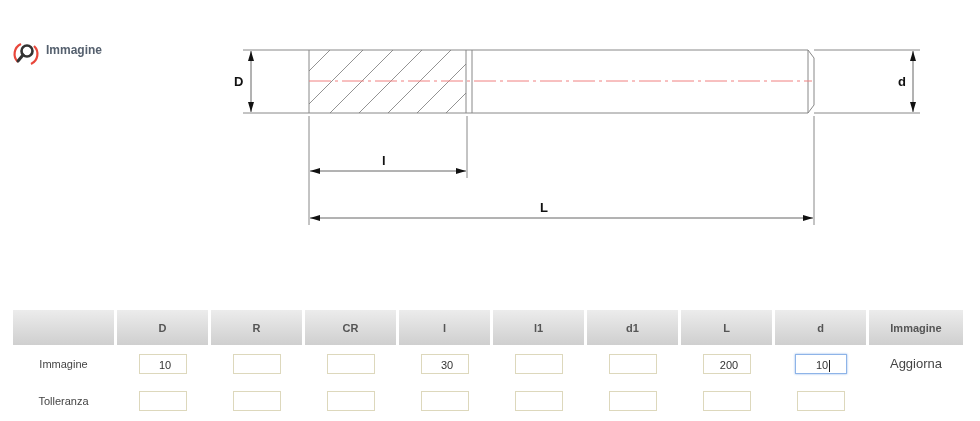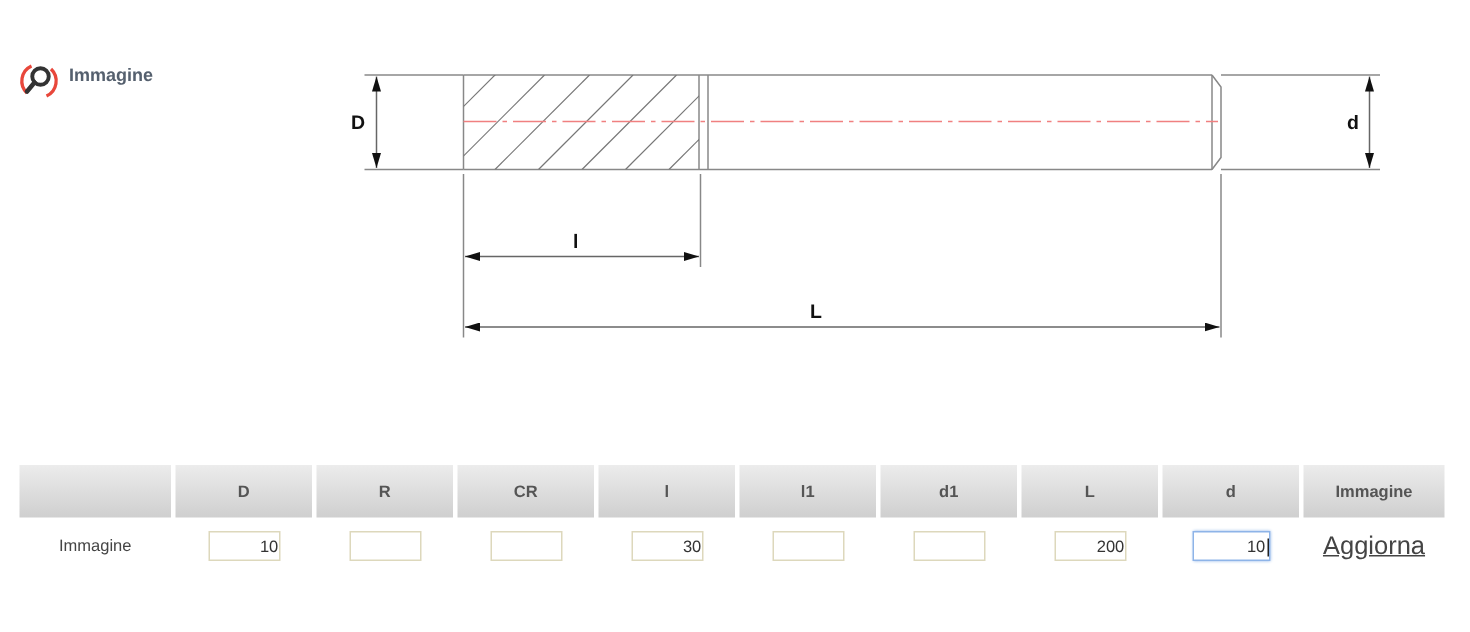--- a/index.html
+++ b/index.html
@@ -8,23 +8,23 @@
   .title-wrap .icon { width:28px; height:28px; }
   .title-text { font-size:12px; color:#55606e; font-weight:bold; margin-left:6px; margin-top:-8px; }
   .drawing { position:absolute; left:0; top:0; }
   .dimlabel { font-family:"Liberation Sans", sans-serif; font-weight:bold; font-size:13px; fill:#111; }
   table.params { position:absolute; left:13px; top:310px; border-collapse:separate; border-spacing:3px 0; margin-left:-3px; }
   table.params th { height:35px; background:linear-gradient(#ececec, #cfcfcf); color:#555; font-size:11px; font-weight:bold; text-align:center; padding:0; }
   table.params th.first { width:101px; }
   table.params th.col { width:91px; }
   table.params th.img { width:94px; }
   table.params td { height:37px; text-align:center; font-size:11px; color:#444; padding:0; }
-  .inp { width:48px; height:20px; border:1px solid #ddd8bc; background:#fff; font-size:11px; color:#333; padding:0 0 0 5px; box-sizing:border-box; text-align:right; line-height:20px; display:inline-block; vertical-align:middle; font-family:"Liberation Sans", sans-serif; }
+  .inp { width:48px; height:20px; border:1px solid #ddd8bc; background:#fff; font-size:11px; color:#333; padding:0 0 0 5px; box-sizing:border-box; text-align:center; line-height:20px; display:inline-block; vertical-align:middle; font-family:"Liberation Sans", sans-serif; }
   .inp.focus { border:1px solid #8eb4e8; box-shadow:0 0 2px #8eb4e8; width:52px; }
-  .link { color:#444; text-decoration:underline; font-size:17px; cursor:pointer; }
+  .link { color:#444; font-size:13px; cursor:pointer; }
   .caret { display:inline-block; width:1px; height:12px; background:#222; vertical-align:middle; margin-left:1px; }
 </style>
 </head>
 <body>
 
 <div class="title-wrap">
   <svg class="icon" viewBox="0 0 28 28">
     <path d="M6 22 A11 11 0 0 1 9 4" stroke="#e8473b" stroke-width="2.2" fill="none"></path>
     <path d="M22 6 A11 11 0 0 1 19 24" stroke="#e8473b" stroke-width="2.2" fill="none"></path>
     <circle cx="15" cy="11" r="5.5" stroke="#333" stroke-width="2.6" fill="none"></circle>
@@ -107,14 +107,26 @@
       <td><span class="inp">10</span></td>
       <td><span class="inp"></span></td>
       <td><span class="inp"></span></td>
       <td><span class="inp">30</span></td>
       <td><span class="inp"></span></td>
       <td><span class="inp"></span></td>
       <td><span class="inp">200</span></td>
       <td><span class="inp focus"><span>10</span><span class="caret"></span></span></td>
       <td><span class="link">Aggiorna</span></td>
     </tr>
+    <tr>
+      <td>Tolleranza</td>
+      <td><span class="inp"></span></td>
+      <td><span class="inp"></span></td>
+      <td><span class="inp"></span></td>
+      <td><span class="inp"></span></td>
+      <td><span class="inp"></span></td>
+      <td><span class="inp"></span></td>
+      <td><span class="inp"></span></td>
+      <td><span class="inp"></span></td>
+      <td></td>
+    </tr>
   </tbody>
 </table>
 
 </body></html>

